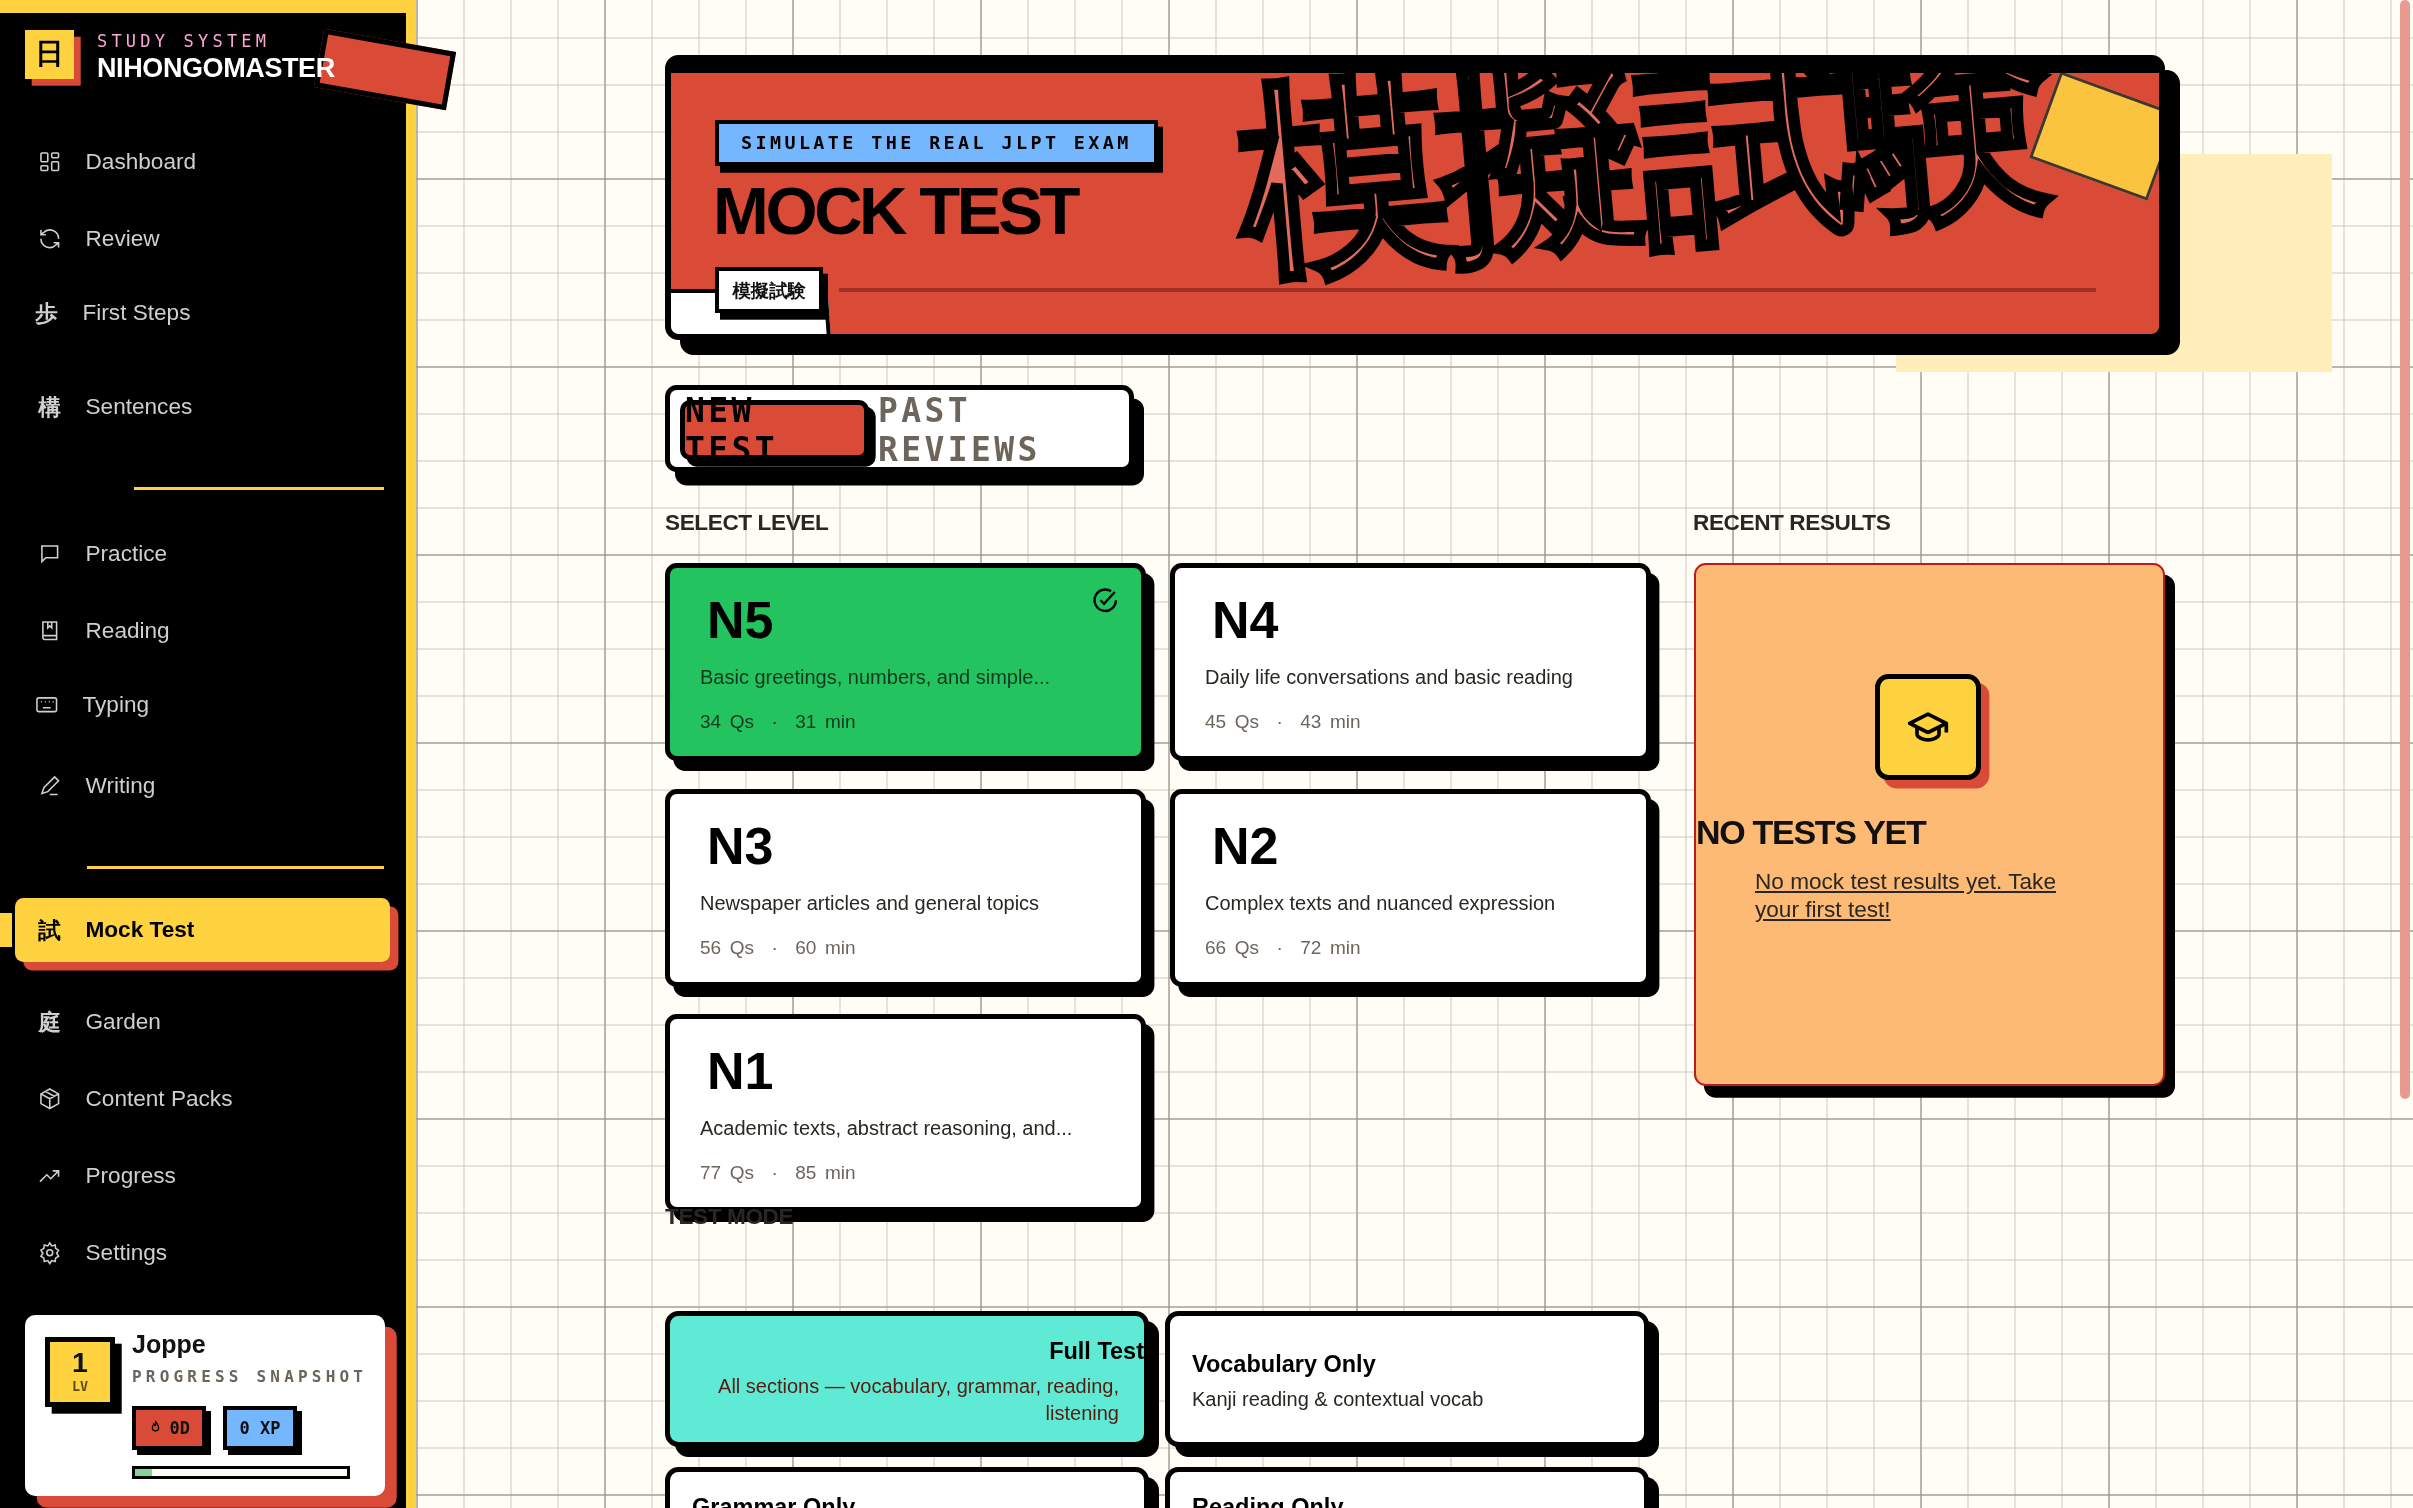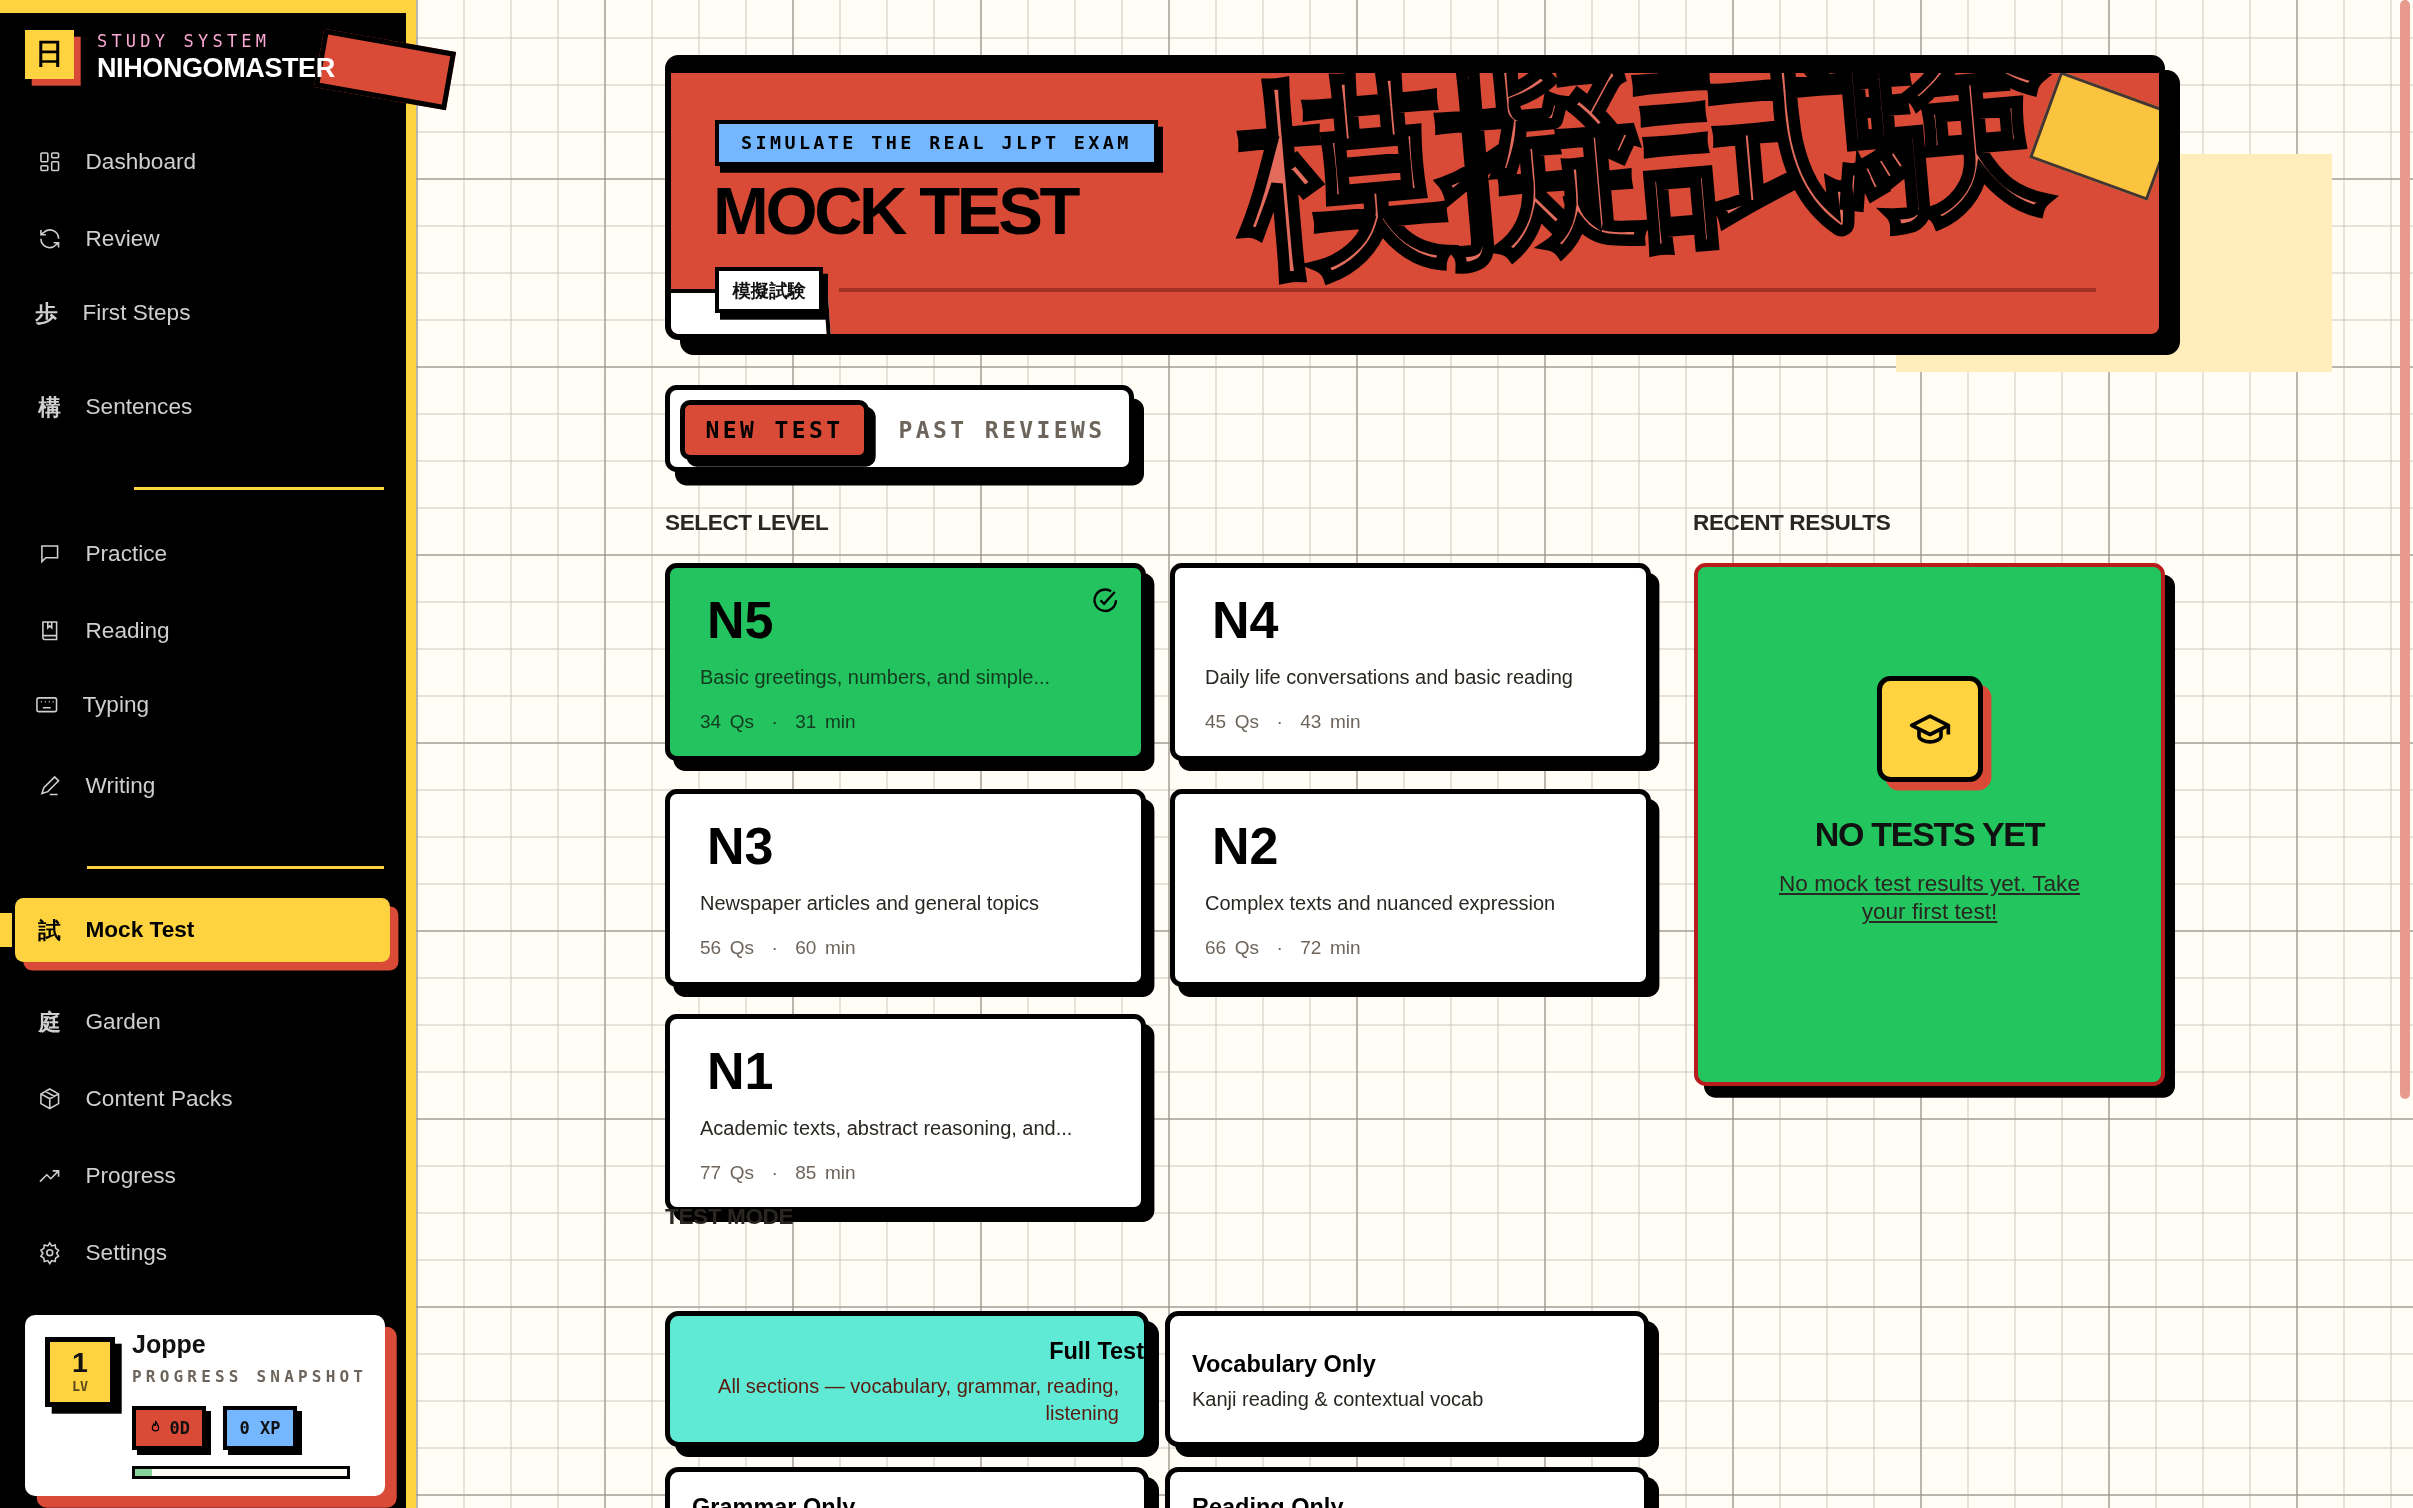--- a/index.html
+++ b/index.html
@@ -110,21 +110,21 @@
     -webkit-text-stroke: 5px #000; letter-spacing: -8.4px; white-space: nowrap;
     transform: rotate(-5deg); transform-origin: left bottom; line-height: 1;
   }
   .hero-corner { position: absolute; right: -8.4px; top: 17px; width: 126px; height: 92px; background: #ffd23f; transform: rotate(20deg); border: 3.4px solid #333; opacity: 0.9; }
 
   
   .tabs {
     position: absolute; left: 665px; top: 385px; width: 469px; height: 87px;
     background: #fff; border: 5px solid #000; border-radius: 11.7px; box-shadow: 10px 13.4px 0 #000;
   }
-  .tab { position: absolute; top: 10px; height: 60px; display: flex; align-items: center; justify-content: center; font-size: 23px; font-weight: bold; letter-spacing: 3.4px; cursor: pointer; }
+  .tab { position: absolute; top: 10px; height: 60px; display: flex; align-items: center; justify-content: center; font-size: 33px; font-weight: bold; letter-spacing: 3.4px; cursor: pointer; }
   .tab-active { left: 10px; width: 189px; background: #d94b37; border: 5px solid #000; border-radius: 10px; box-shadow: 6.7px 6.7px 0 #000; color: #000; }
   .tab-inactive { left: 208px; width: 248px; color: #6d655c; }
 
   
   .section-label { position: absolute; font-size: 22.6px; font-weight: bold; color: #2a2722; letter-spacing: -0.4px; }
 
   
   .level-card {
     position: absolute; width: 481px; height: 198px; background: #fff; border: 5px solid #000;
     border-radius: 11.7px; box-shadow: 8.4px 10px 0 #000; cursor: pointer; padding: 30px 0 0 30px;
@@ -132,22 +132,22 @@
   .level-card.selected { background: #23c35f; }
   .level-name { font-size: 52px; font-weight: 900; color: #000; line-height: 44px; margin-left: 7px; }
   .level-desc { font-size: 20px; color: #2a2722; margin-top: 23.5px; white-space: nowrap; }
   .level-card.selected .level-desc { color: #15391f; }
   .level-meta { font-size: 19px; color: #6d655c; margin-top: 22px; word-spacing: 3.4px; }
   .level-card.selected .level-meta { color: #15391f; }
   .level-check { position: absolute; right: 22px; top: 18.4px; width: 28.5px; height: 28.5px; }
 
   
   .results-card {
-    position: absolute; left: 1694px; top: 563px; width: 471px; height: 523px; background: #22c55e;
-    border: 4px solid #b91c1c; border-radius: 11.7px; box-shadow: 10px 11.7px 0 #000; text-align: center;
+    position: absolute; left: 1694px; top: 563px; width: 471px; height: 523px; background: #fdba74;
+    border: 2px solid #b91c1c; border-radius: 11.7px; box-shadow: 10px 11.7px 0 #000; 
   }
   .results-icon {
     position: absolute; left: 179px; top: 109px; width: 106px; height: 106px; background: #ffd23f;
     border: 5px solid #000; border-radius: 13.4px; box-shadow: 8.4px 8.4px 0 #d94b37;
     display: flex; align-items: center; justify-content: center;
   }
   .results-title { position: absolute; left: 0; right: 0; top: 248px; font-size: 34px; font-weight: 900; letter-spacing: -1.3px; }
   .results-text { position: absolute; left: 59px; right: 59px; top: 303px; font-size: 22.6px; line-height: 28px; color: #2a2722; text-decoration: underline; }
 
   

